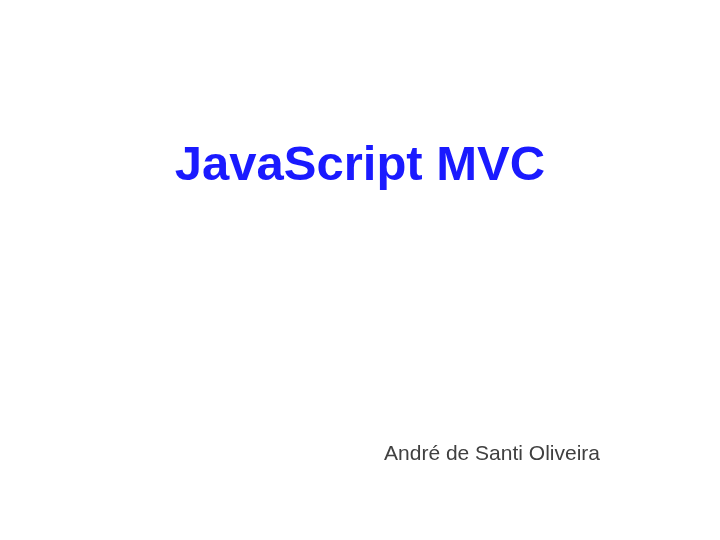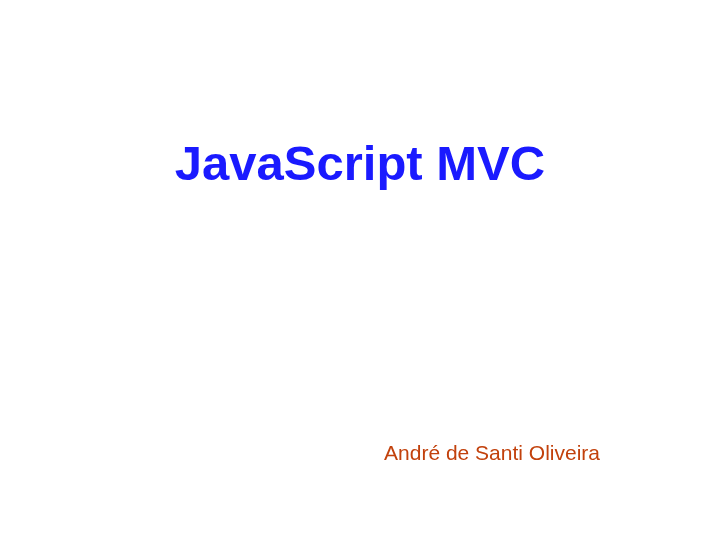--- a/index.html
+++ b/index.html
@@ -30,21 +30,21 @@
       font-weight: bold;
       color: #1a1aff;
       line-height: 1.15;
       font-family: Verdana, Geneva, sans-serif;
     }
     .author {
       position: absolute;
       bottom: 75px;
       right: 120px;
       font-size: 21px;
-      color: #c2410c;
+      color: #404040;
       font-family: Verdana, Geneva, sans-serif;
     }
   </style>
 </head>
 <body>
 
 <div class="slide">
   <div class="title">
     <span>JavaScript MVC</span><br>
   </div>

